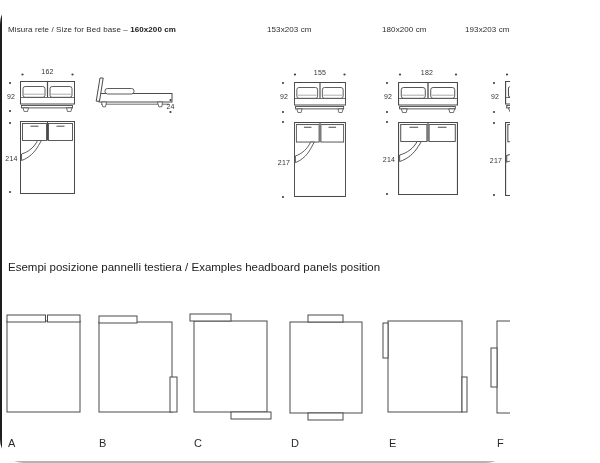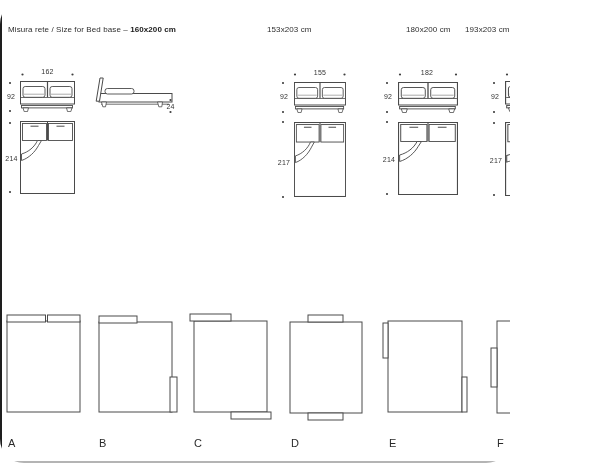--- a/index.html
+++ b/index.html
@@ -24,21 +24,21 @@
 </head>
 <body>
 
 <div class="canvas">
 
   <div class="page-edge-left"></div>
   <div class="page-edge-bottom"></div>
 
   <div class="hdr" style="left:8px"><span>Misura rete / Size for Bed base – </span><b>160x200 cm</b></div>
   <div class="hdr" style="left:267px">153x203 cm</div>
-  <div class="hdr" style="left:406px">180x200 cm</div>
+  <div class="hdr" style="left:382px">180x200 cm</div>
   <div class="hdr" style="left:465px">193x203 cm</div>
 
   <svg width="0" height="0" style="position:absolute">
     <defs>
       <g id="sym-front">
         <rect class="shape" x="0.5" y="0.5" width="54" height="22.5" stroke-width="1"></rect>
         <line class="ln" x1="1" y1="16.5" x2="54" y2="16.5" stroke-width="0.8"></line>
         <rect class="shape" x="3" y="5.5" width="22" height="10.8" rx="2.2" stroke-width="0.9"></rect>
         <rect class="shape" x="30" y="5.5" width="22" height="10.8" rx="2.2" stroke-width="0.9"></rect>
         <line x1="4" y1="13.2" x2="24" y2="13.2" stroke="#8a8a8a" stroke-width="0.7"></line>
@@ -136,20 +136,21 @@
         <circle cx="387" cy="194" r="1.1"></circle>
       <circle cx="507" cy="74.5" r="1.1"></circle>
         <circle cx="565.5" cy="74.5" r="1.1"></circle>
       <circle cx="494" cy="83" r="1.1"></circle>
         <circle cx="494" cy="112" r="1.1"></circle>
       <circle cx="494" cy="123" r="1.1"></circle>
         <circle cx="494" cy="195" r="1.1"></circle>
     </g>
   </svg>
 
+  <div class="sec-title">Esempi posizione pannelli testiera / Examples headboard panels position</div>
 
   <svg style="left:5px;top:313px" width="77" height="101" viewBox="0 0 77 101">
     <rect class="shape" x="2" y="8" width="73" height="91" stroke-width="1"></rect>
     <rect class="shape" x="2" y="2" width="38.5" height="7" stroke-width="1"></rect>
     <rect class="shape" x="42.5" y="2" width="32.5" height="7" stroke-width="1"></rect>
   </svg>
   <svg style="left:96px;top:313px" width="84" height="101" viewBox="0 0 84 101">
     <rect class="shape" x="3" y="9" width="73" height="90" stroke-width="1"></rect>
     <rect class="shape" x="3" y="3" width="38" height="7" stroke-width="1"></rect>
     <rect class="shape" x="74" y="64" width="7" height="35" stroke-width="1"></rect>

